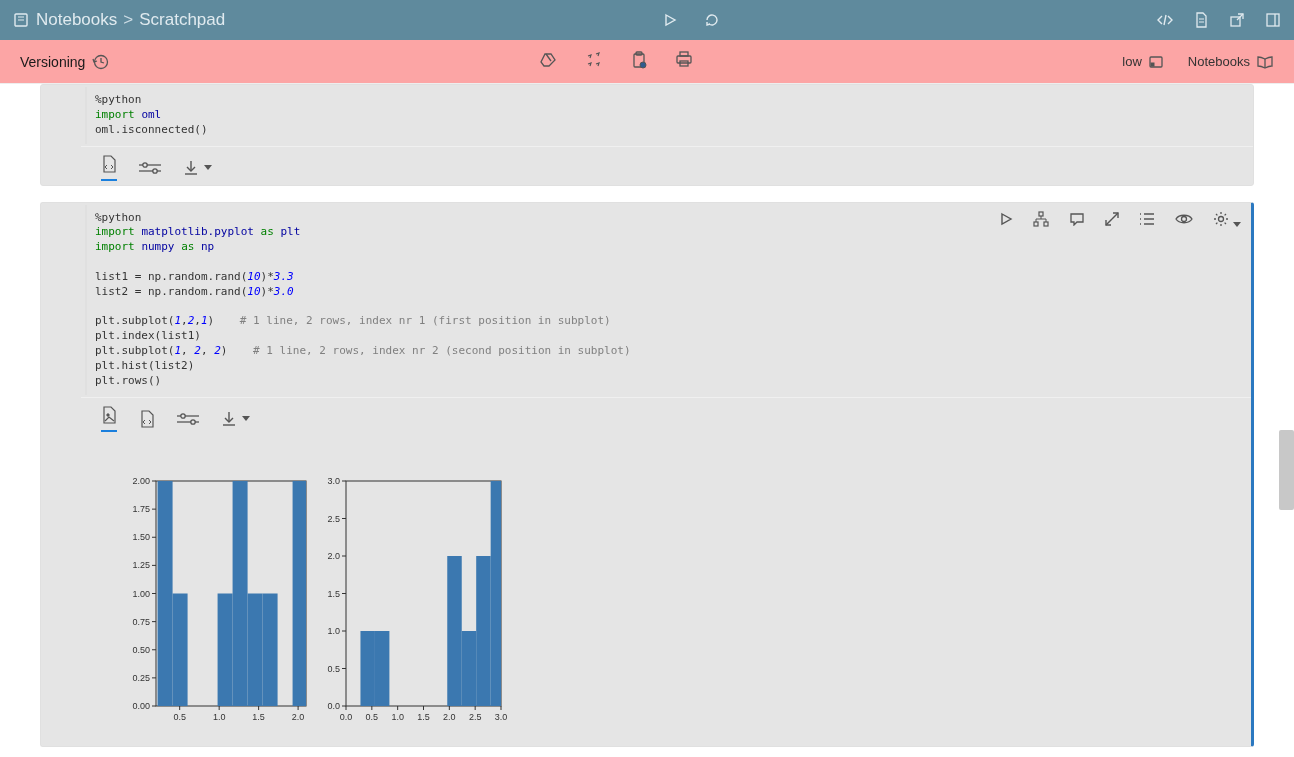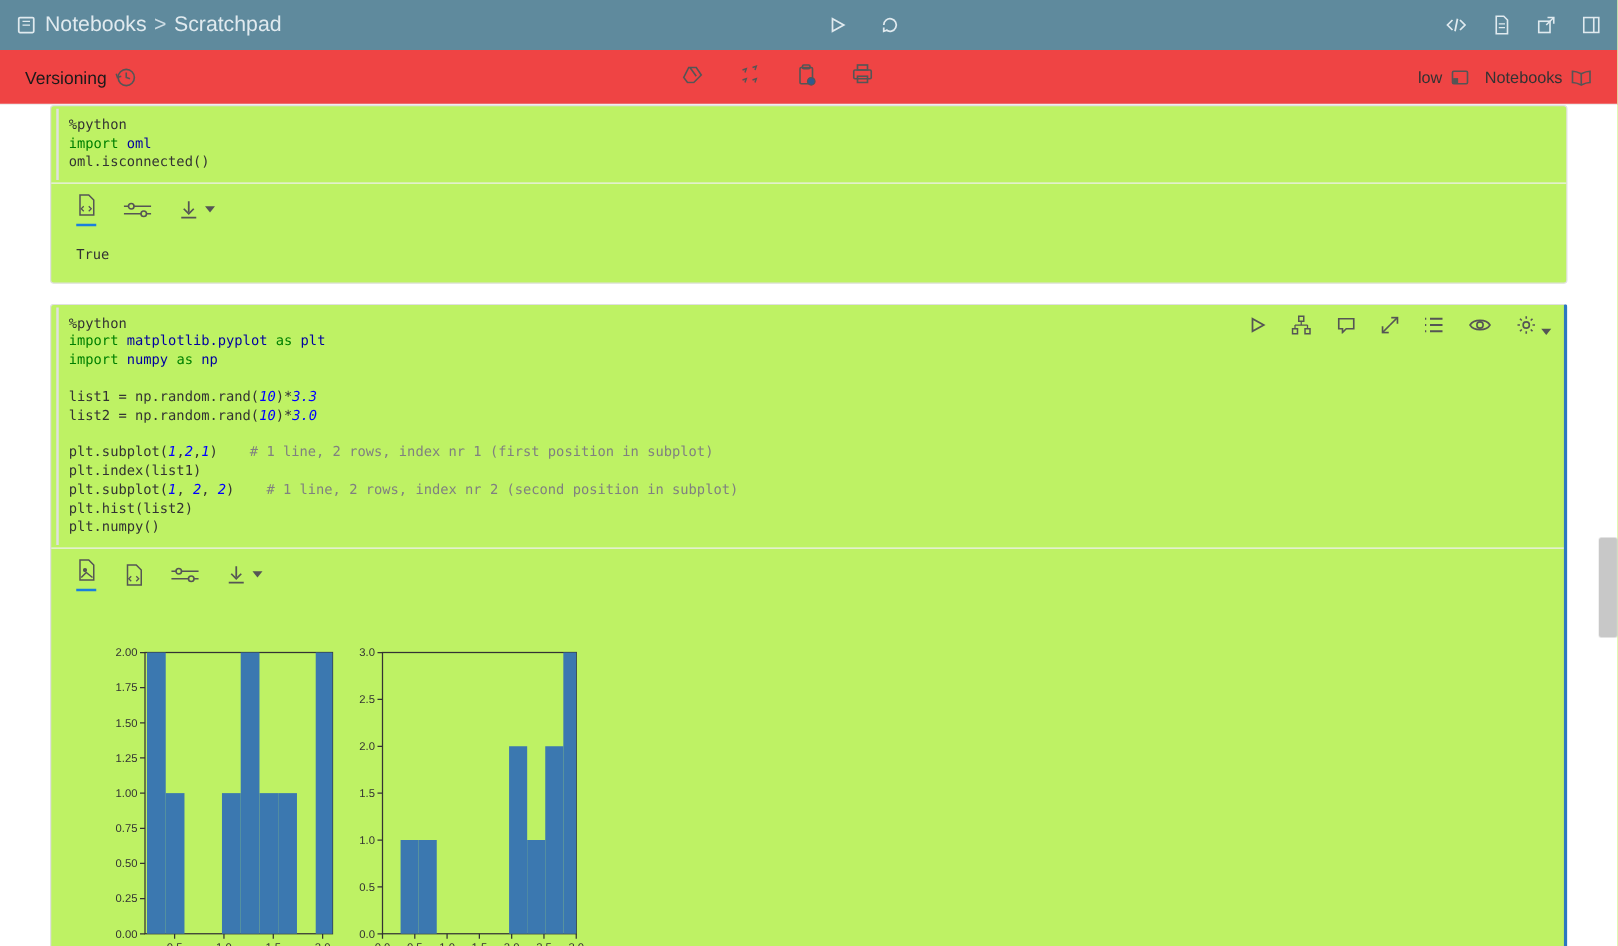--- a/index.html
+++ b/index.html
@@ -5,30 +5,30 @@
   * { box-sizing: border-box; margin: 0; padding: 0; }
   body { font-family: -apple-system, BlinkMacSystemFont, "Segoe UI", Arial, sans-serif; font-size: 13px; background: #fff; color: #333; }
   
   .topbar { background: #5f8a9d; height: 40px; display: flex; align-items: center; padding: 0 12px; color: #e0eaef; }
   .breadcrumb { display: flex; align-items: center; gap: 6px; font-size: 17px; }
   .breadcrumb .sep { color: #cddde5; }
   .topbar-center { flex: 1; display: flex; justify-content: center; gap: 24px; }
   .topbar-right { display: flex; gap: 18px; align-items: center; }
   .icon-btn { width: 18px; height: 18px; display: inline-flex; align-items: center; justify-content: center; cursor: pointer; fill: #e0eaef; stroke: #e0eaef; }
   
-  .subbar { height: 44px; display: flex; align-items: center; padding: 0 20px; border-bottom: 1px solid #eee; background: #ef4444; }
+  .subbar { height: 44px; display: flex; align-items: center; padding: 0 20px; border-bottom: 1px solid #eee; background: #fca5a5; }
   .subbar-left { display: flex; align-items: center; gap: 8px; font-size: 14px; color: #1a1a1a; }
   .subbar-center { flex: 1; display: flex; justify-content: center; gap: 28px; }
-  .subbar-right { display: flex; align-items: center; gap: 12px; font-size: 13px; color: #333; }
+  .subbar-right { display: flex; align-items: center; gap: 24px; font-size: 13px; color: #333; }
   .sub-icon { fill: #555; stroke: #555; cursor: pointer; }
   .sub-link { display: flex; align-items: center; gap: 6px; cursor: pointer; }
   
   .content { padding: 0 40px 30px 40px; }
   
-  .cell { border: 1px solid #e0e0e0; border-radius: 3px; margin-bottom: 16px; background: #bef264; position: relative; }
+  .cell { border: 1px solid #e0e0e0; border-radius: 3px; margin-bottom: 16px; background: #e5e5e5; position: relative; padding-left: 40px; }
   .cell-active { border-right: 3px solid #2b78c0; }
   
   .code-block { font-family: Consolas, Monaco, monospace; font-size: 11px; padding: 6px 8px; white-space: pre; line-height: 1.35; color: #333; border-left: 2px solid #e0e0e0; margin: 2px 4px 2px 4px; }
   .kw { color: #008000; }
   .num { color: #0000ff; font-style: italic; }
   .cmt { color: #808080; margin-left: 19px; }
   .mod { color: #0000a0; }
   
   .tool-row { display: flex; align-items: center; gap: 22px; padding: 8px 16px 4px 20px; border-top: 1px solid #f0f0f0; }
   .tool-item { cursor: pointer; display:flex; align-items:center; gap:3px; fill:#555; stroke:#555; }
@@ -195,21 +195,20 @@
       </span>
       <span class="tool-item">
         <svg width="16" height="16" viewBox="0 0 16 16">
             <line x1="8" y1="1" x2="8" y2="10" stroke="#555" stroke-width="1.4"></line>
             <polyline points="4,7 8,11 12,7" fill="none" stroke="#555" stroke-width="1.4"></polyline>
             <line x1="2" y1="14" x2="14" y2="14" stroke="#555" stroke-width="1.4"></line>
           </svg>
         <span class="caret-down"></span>
       </span>
     </div>
-    <div class="output-text">True</div>
   </div>
 
   <div class="cell cell-active">
     <div class="cell-actions">
       <span class="ca-icon"><svg width="14" height="14" viewBox="0 0 14 14">
             <polygon points="3,2 12,7 3,12" fill="none" stroke="#555" stroke-width="1.4"></polygon>
           </svg></span>
       <span class="ca-icon"><svg width="16" height="16" viewBox="0 0 16 16">
             <rect x="6" y="1" width="4" height="4" fill="none" stroke="#555" stroke-width="1.2"></rect>
             <rect x="1" y="11" width="4" height="4" fill="none" stroke="#555" stroke-width="1.2"></rect>
@@ -250,21 +249,21 @@
 <span class="kw">import</span> <span class="mod">matplotlib.pyplot</span> <span class="kw">as</span> <span class="mod">plt</span>
 <span class="kw">import</span> <span class="mod">numpy</span> <span class="kw">as</span> <span class="mod">np</span>
 
 <span>list1 = np.random.rand(</span><span class="num">10</span><span>)*</span><span class="num">3.3</span>
 <span>list2 = np.random.rand(</span><span class="num">10</span><span>)*</span><span class="num">3.0</span>
 
 <span>plt.subplot(</span><span class="num">1</span><span>,</span><span class="num">2</span><span>,</span><span class="num">1</span><span>) </span><span class="cmt"># 1 line, 2 rows, index nr 1 (first position in subplot)</span>
 <span>plt.index(list1)</span>
 <span>plt.subplot(</span><span class="num">1</span><span>, </span><span class="num">2</span><span>, </span><span class="num">2</span><span>) </span><span class="cmt"># 1 line, 2 rows, index nr 2 (second position in subplot)</span>
 <span>plt.hist(list2)</span>
-<span>plt.numpy()</span></div>
+<span>plt.rows()</span></div>
 
     <div class="tool-row">
       <span class="tool-item active">
         <svg width="16" height="18" viewBox="0 0 16 18">
             <path d="M3 1h7l4 4v12H3z" fill="none" stroke="#555" stroke-width="1.2"></path>
             <circle cx="7" cy="9" r="1.2" fill="#555"></circle>
             <polyline points="4,15 8,11 13,15" fill="none" stroke="#555" stroke-width="1.2"></polyline>
           </svg>
       </span>
       <span class="tool-item">

